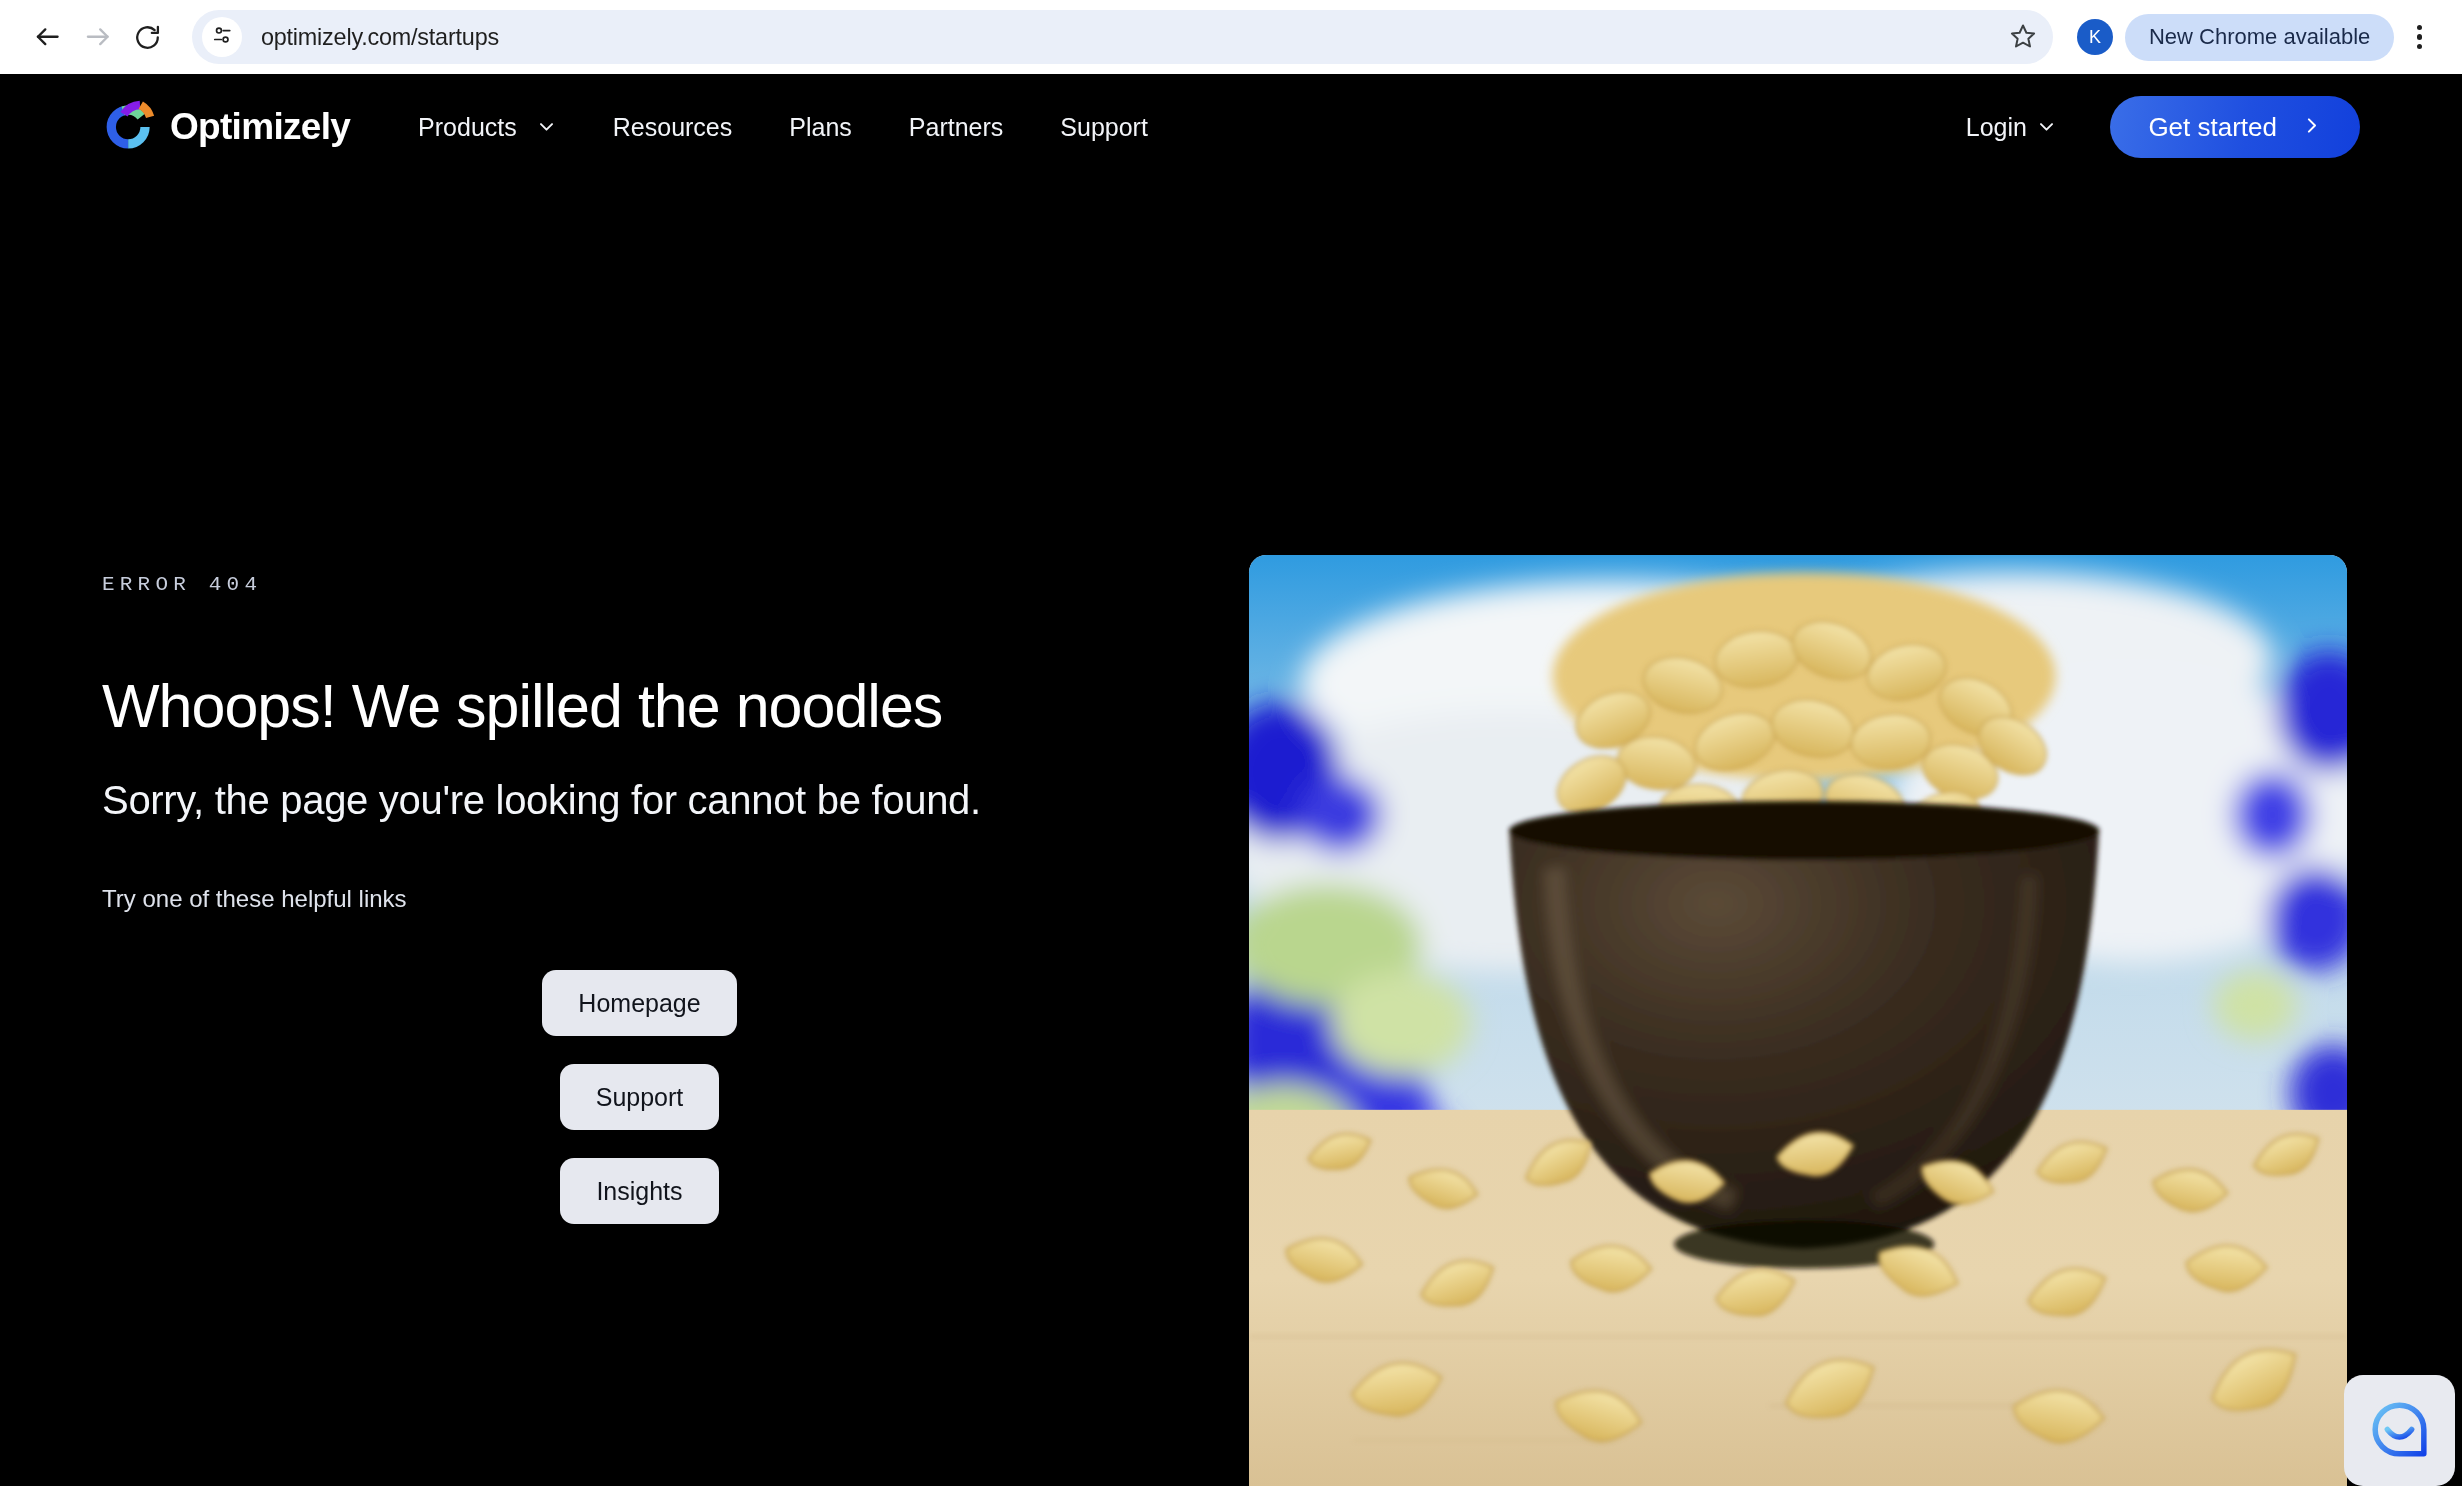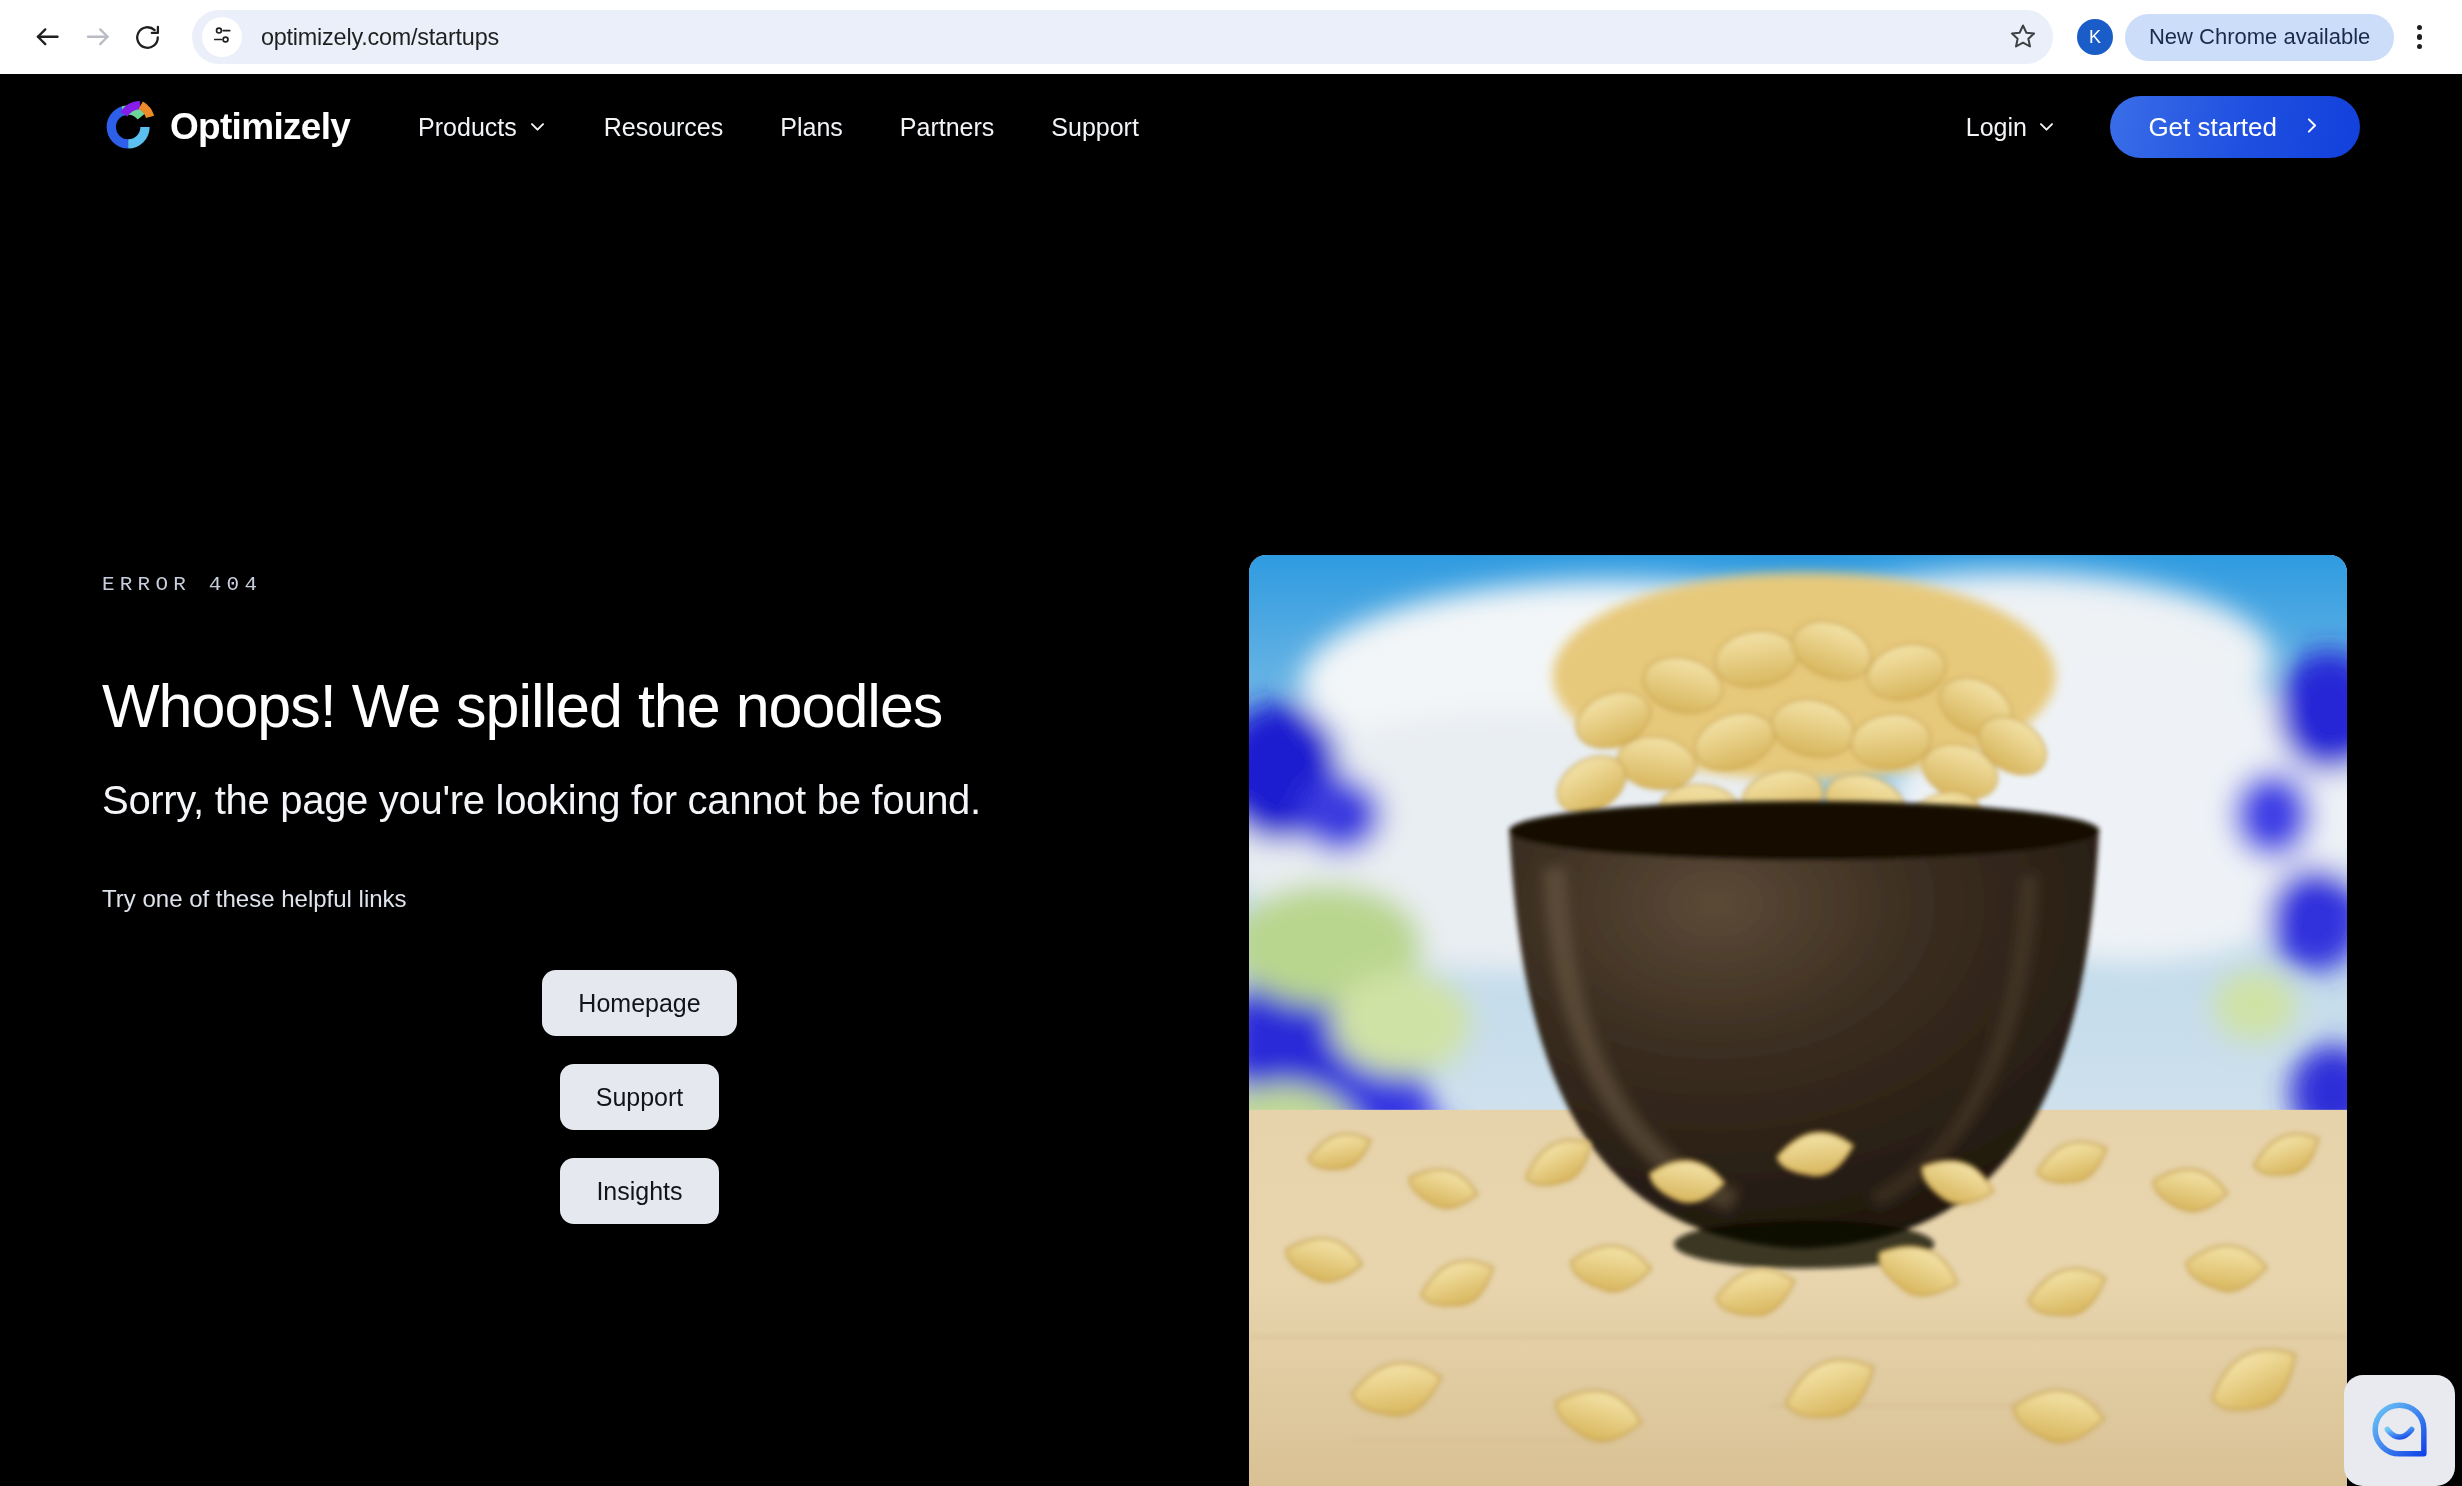--- a/index.html
+++ b/index.html
@@ -110,21 +110,21 @@
   .logo-text {
     color: #ffffff; font-size: 37px; font-weight: bold;
     letter-spacing: -0.7px;
   }
 
   .main-nav { display: flex; align-items: center; margin-left: 68px; }
   .nav-item {
     color: #f2f4f8; font-size: 25px;
     padding: 8.7px 0;
     margin-right: 57px;
-    display: flex; align-items: center; gap: 11px;
+    display: flex; align-items: center; gap: 20px;
     white-space: nowrap;
   }
   .nav-item:last-child { margin-right: 0; }
   .chev { display: inline-block; }
 
   .header-right {
     margin-left: auto;
     display: flex; align-items: center;
   }
   .login-link {

